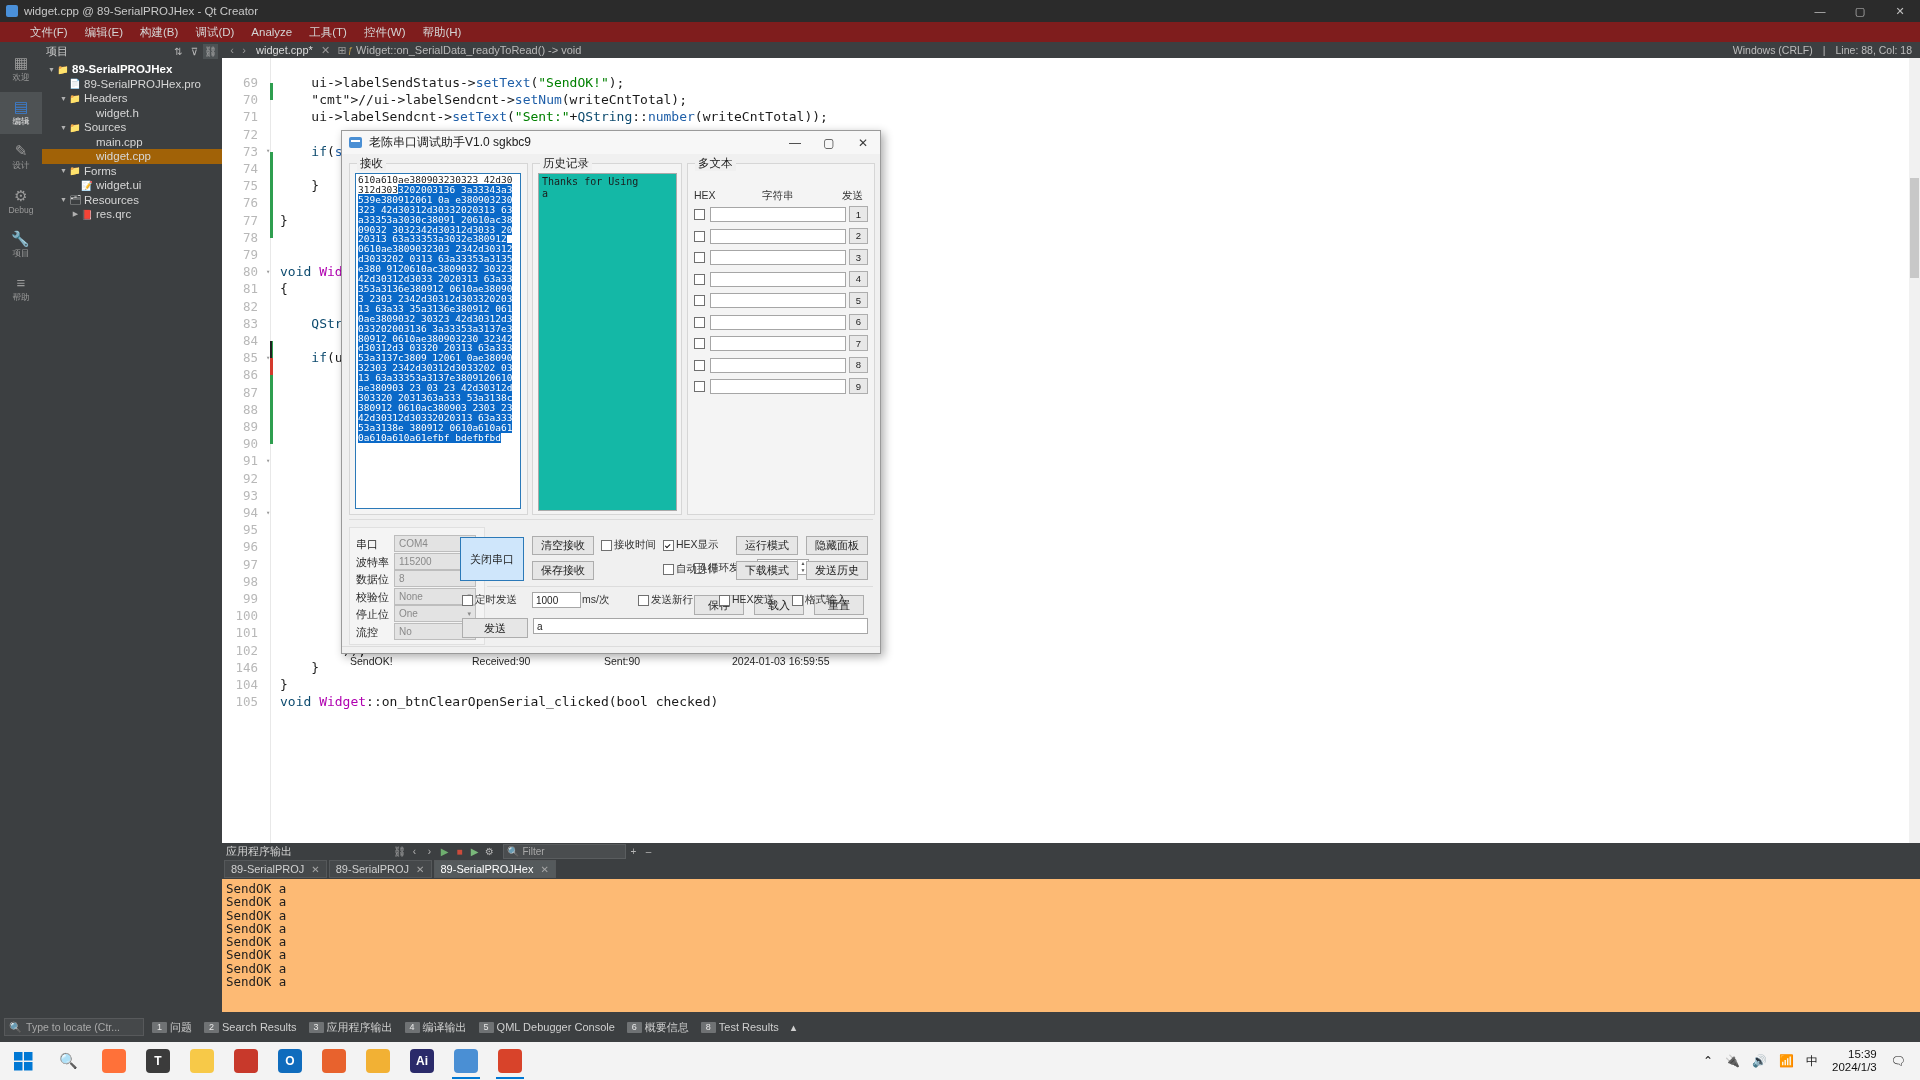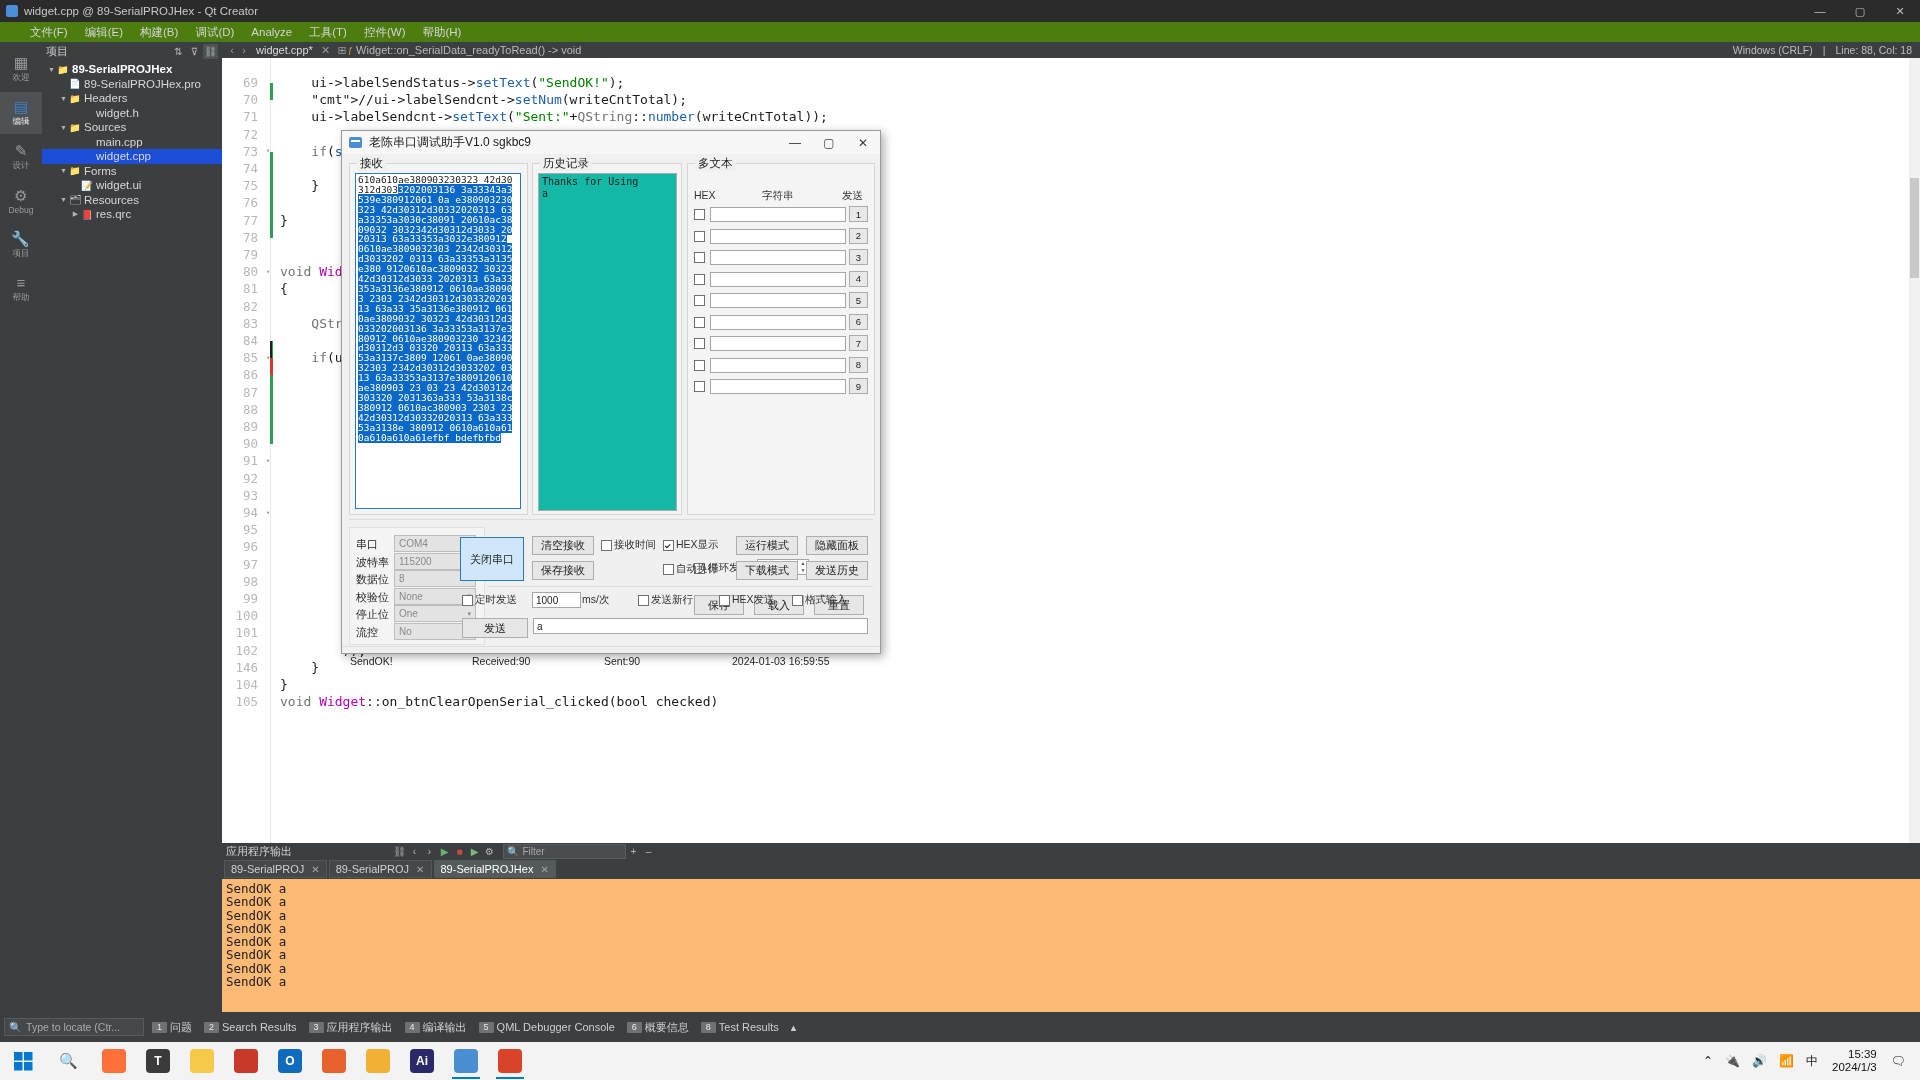--- a/index.html
+++ b/index.html
@@ -10,21 +10,21 @@
   
   .qtwin{position:absolute;left:0;top:0;width:1920px;height:1042px;background:#3c3f41;}
   .titlebar{height:22px;background:#2b2b2b;display:flex;align-items:center;padding-left:6px;
             font-size:11.5px;color:#c8c8c8;}
   .titlebar .tbicon{width:12px;height:12px;margin-right:6px;background:#4a90d9;border-radius:2px;
             position:relative;}
   .wbtns{margin-left:auto;display:flex;}
   .wbtn{width:40px;height:22px;display:flex;align-items:center;justify-content:center;
         color:#c0c0c0;font-size:11px;}
 
-  .menubar{height:20px;background:#4d7c0f;display:flex;align-items:center;
+  .menubar{height:20px;background:#7f1d1d;display:flex;align-items:center;
            padding-left:30px;font-size:11.5px;color:#d4d4d4;}
   .menubar span{margin-right:17px;cursor:default;}
 
   
   .activity{position:absolute;left:0;top:42px;width:42px;bottom:0;background:#3c3f41;
             display:flex;flex-direction:column;align-items:center;padding-top:6px;}
   .act{width:42px;height:42px;display:flex;flex-direction:column;align-items:center;
        justify-content:center;color:#9a9a9a;font-size:8.5px;margin-bottom:2px;}
   .act .glyph{font-size:15px;line-height:15px;margin-bottom:2px;}
   .act.sel{background:#4e5254;color:#e8e8e8;}
@@ -32,21 +32,21 @@
 
   
   .projpane{position:absolute;left:42px;top:42px;width:180px;bottom:199px;background:#3c3f41;}
   .paneheader{height:18px;display:flex;align-items:center;padding:0 4px;font-size:11px;color:#cfcfcf;}
   .paneheader .ttl{flex:1;}
   .ph-ic{width:15px;height:15px;display:flex;align-items:center;justify-content:center;
          font-size:10px;color:#b9b9b9;margin-left:1px;}
   .ph-ic.on{background:#4d5254;}
   .tree{padding:2px 0;font-size:11.5px;}
   .trow{height:14.5px;display:flex;align-items:center;white-space:nowrap;color:#d6d6d6;}
-  .trow.sel{background:#1d4ed8;}
+  .trow.sel{background:#a16207;}
   .trow.bold{font-weight:bold;color:#ffffff;}
   .arrow{width:11px;text-align:center;font-size:7px;color:#b0b0b0;}
   .ficon{width:13px;text-align:center;font-size:9.5px;margin-right:2px;}
 
   
   .editor{position:absolute;left:222px;top:42px;right:0;bottom:199px;background:#ffffff;}
   .edtabbar{height:16px;background:#3c3f41;display:flex;align-items:center;
             font-size:11px;color:#d0d0d0;padding-left:4px;}
   .edtabbar .navb{width:12px;text-align:center;color:#9a9a9a;}
   .edtab{padding:0 6px;color:#dcdcdc;}
@@ -59,21 +59,21 @@
   .codewrap{position:absolute;left:0;top:16px;right:0;bottom:0;background:#ffffff;overflow:hidden;}
   .gutterline{position:absolute;left:0;top:0;bottom:0;width:48px;background:#ffffff;
               border-right:1px solid #e8e8e8;}
   .codeline{position:absolute;left:0;right:0;height:17.2px;display:flex;align-items:center;
             font-family:"DejaVu Sans Mono","Liberation Mono",monospace;font-size:13px;margin-top:16px;}
   .lno{width:36px;text-align:right;color:#b8b8b8;font-size:12.5px;padding-right:4px;}
   .fold{width:12px;text-align:center;color:#9a9a9a;font-size:7px;}
   .ctext{padding-left:6px;white-space:pre;color:#1a1a1a;}
   .mk-cur{position:absolute;left:48px;width:2px;background:#202020;}
   .mk-grn{position:absolute;left:48px;width:3px;background:#2e9e4f;}
-  .mk-red{position:absolute;left:48px;width:3px;background:#d33a2c;} .kw2{color:#737373;text-align:right;} .fn{color:#1f5fa8;} .str{color:#008000;} .typ{color:#b000b0;}
+  .mk-red{position:absolute;left:48px;width:3px;background:#d33a2c;} .kw2{color:#0c4a6e;text-align:right;} .fn{color:#1f5fa8;} .str{color:#008000;} .typ{color:#b000b0;}
 
   
   .outpanel{position:absolute;left:222px;right:0;bottom:30px;height:169px;background:#3c3f41;}
   .outbar{height:16px;background:#3c3f41;display:flex;align-items:center;padding-left:4px;
           font-size:11px;color:#d2d2d2;}
   .outbar .oi{width:15px;text-align:center;color:#b5b5b5;font-size:10px;}
   .filterbox{display:flex;align-items:center;width:115px;height:13px;background:#4a4d4f;
              border:1px solid #5a5d5f;margin-left:6px;padding:0 3px;color:#a8a8a8;font-size:10px;}
   .outtabs{height:20px;background:#3c3f41;display:flex;align-items:center;padding-left:2px;}
   .otab{height:16px;display:flex;align-items:center;padding:0 6px;margin-right:2px;

